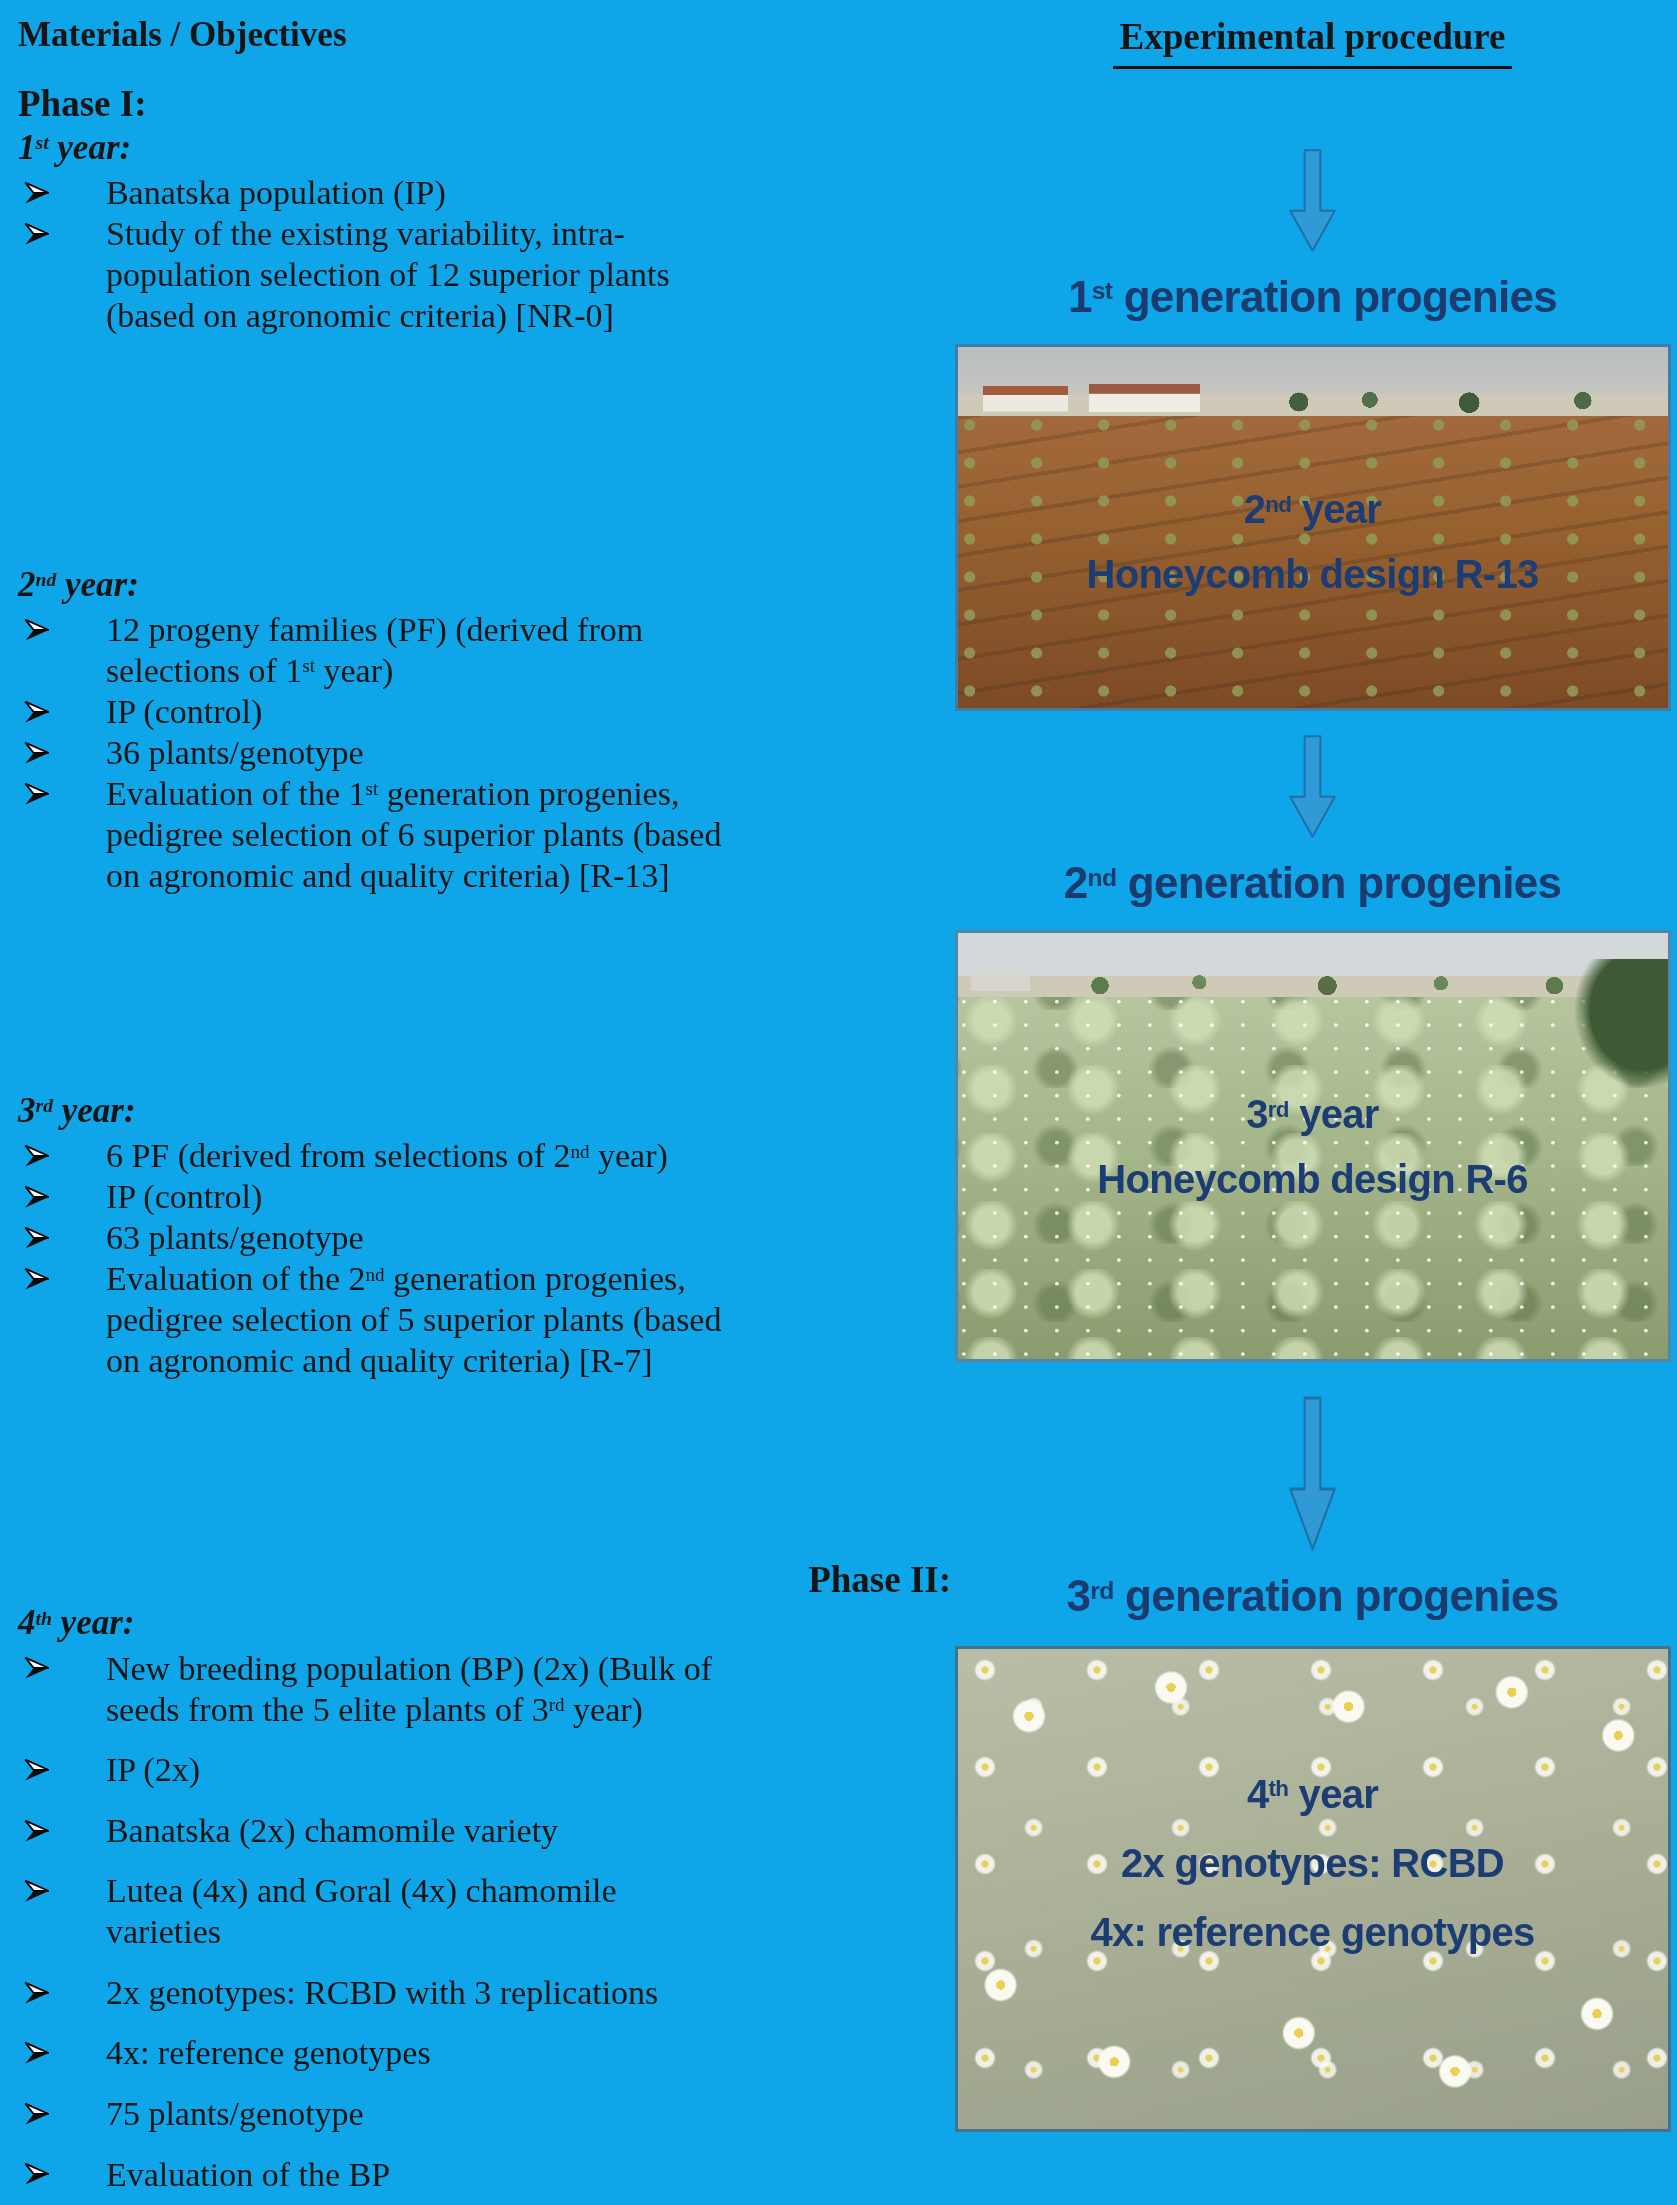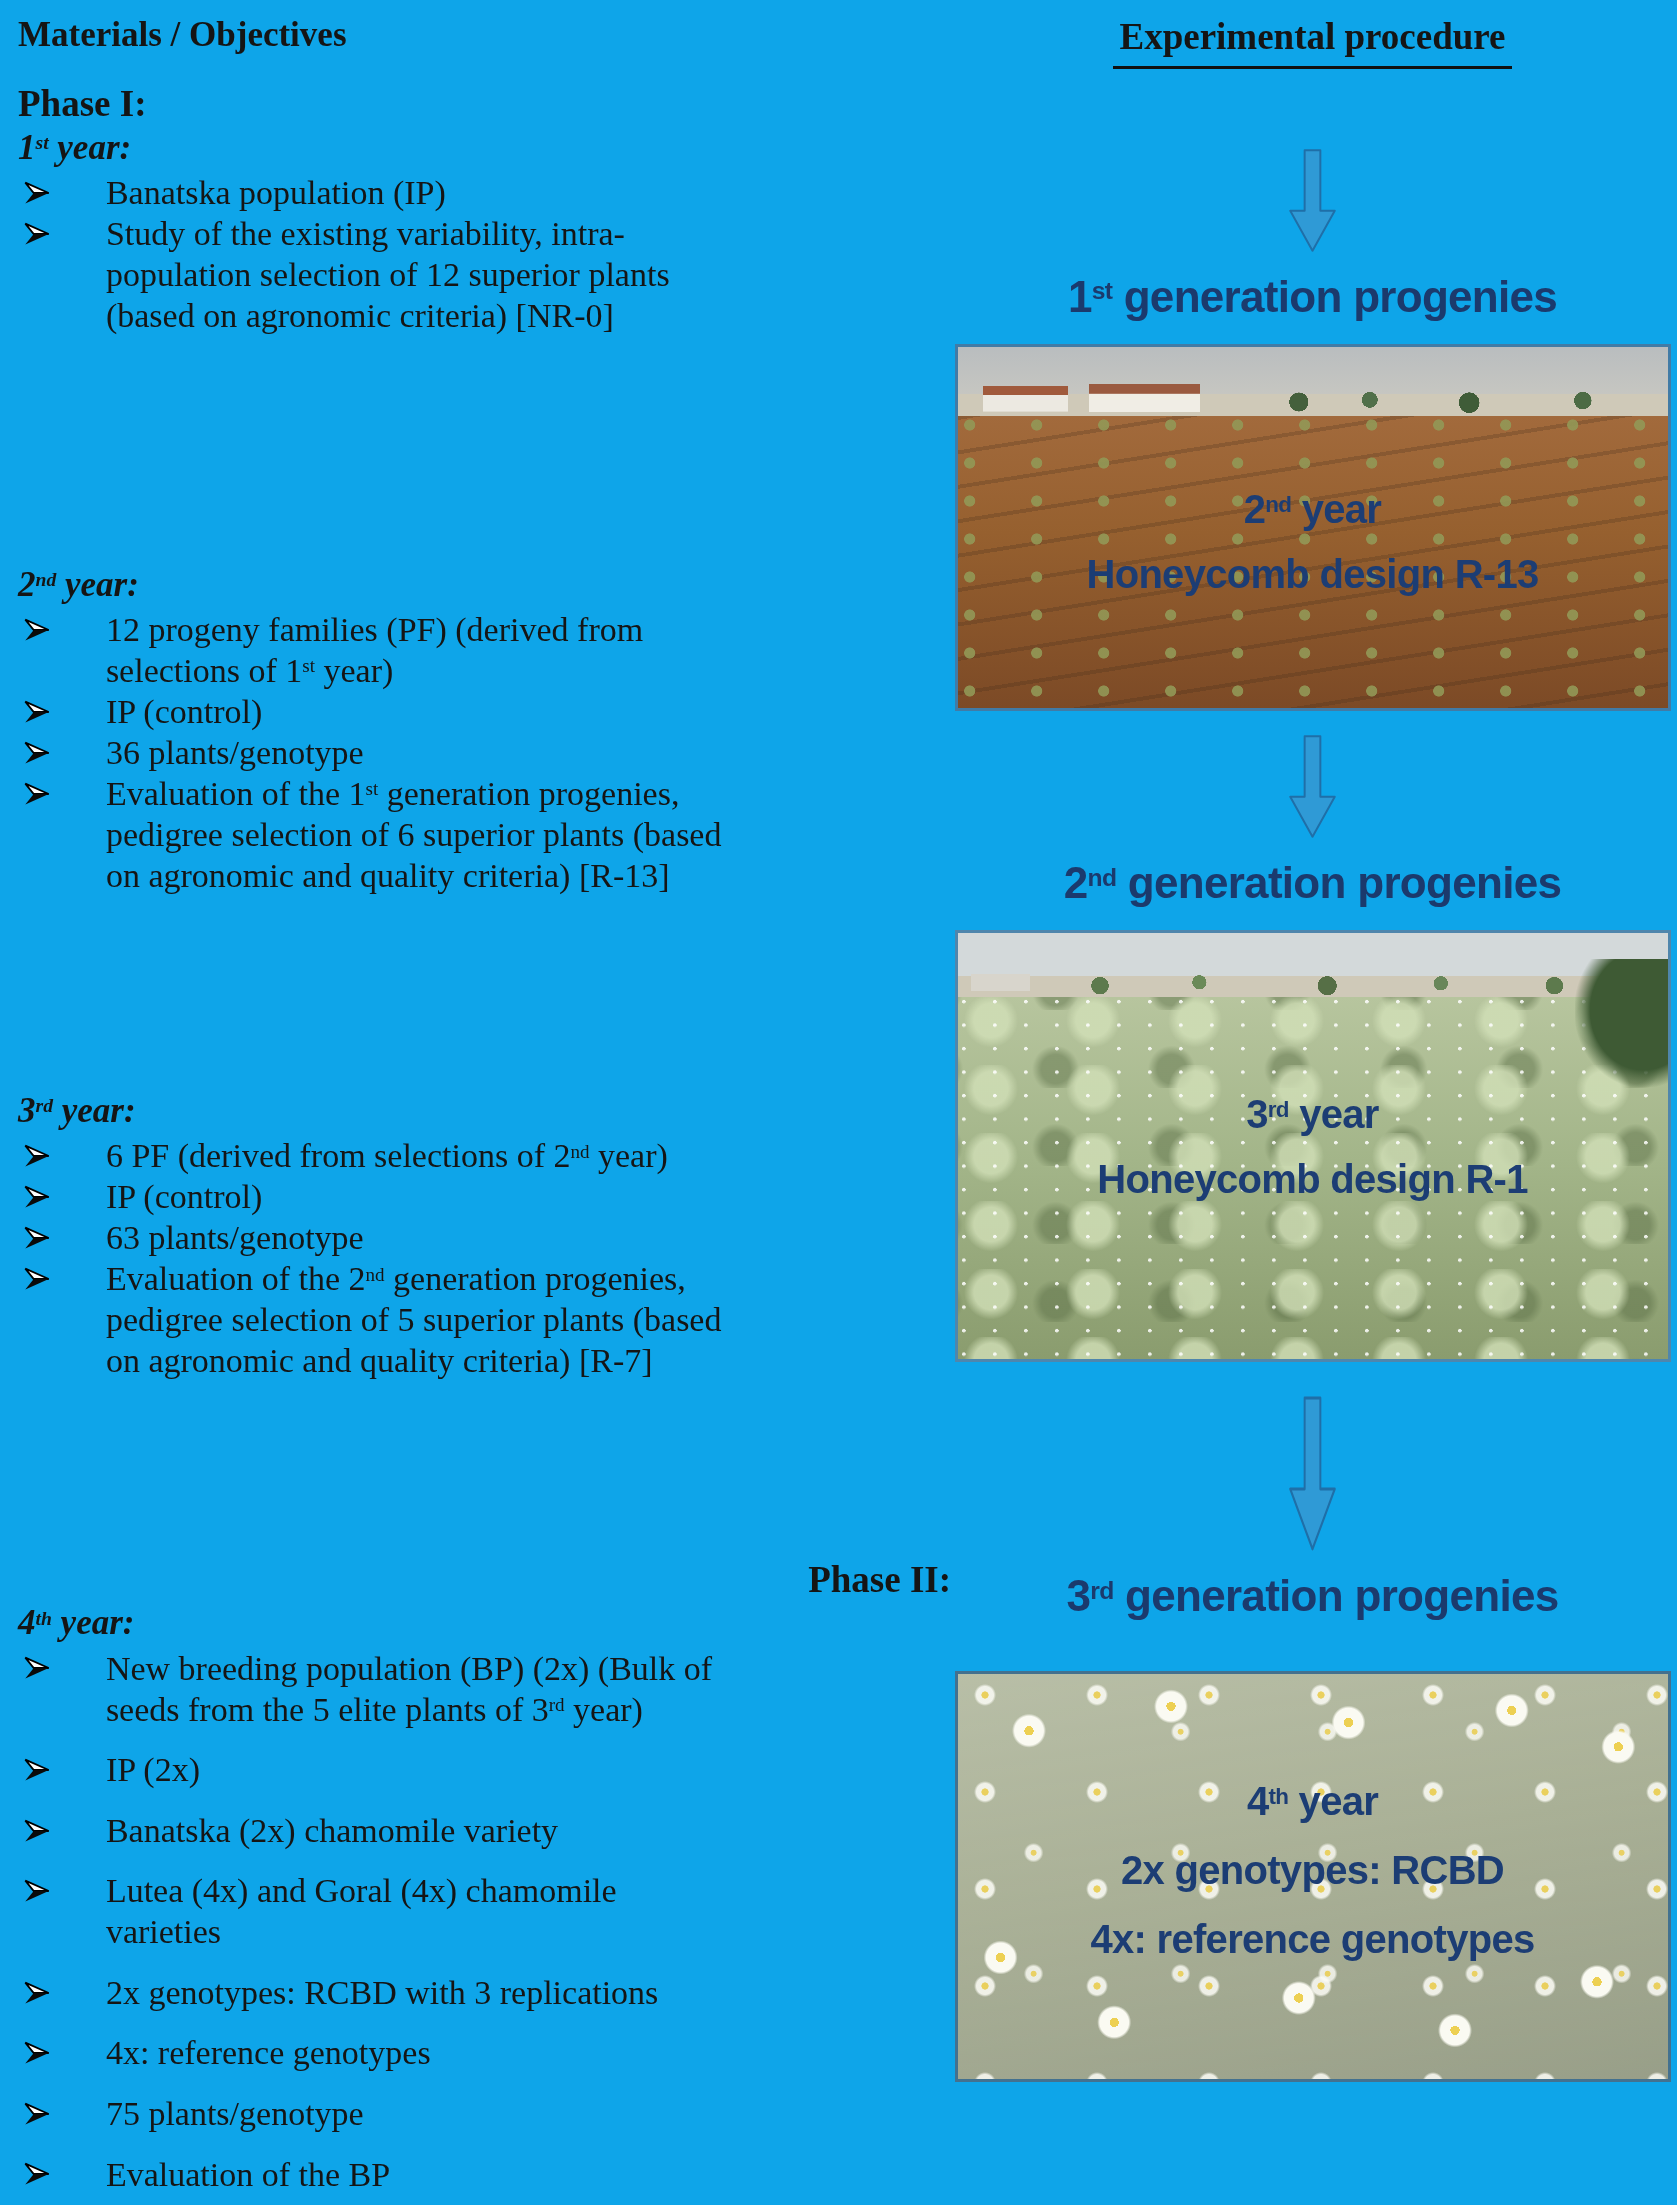--- a/index.html
+++ b/index.html
@@ -36,21 +36,21 @@
 
   .flow-arrow{width:55px;height:103px;flex:0 0 auto;}
   .flow-arrow.tall{height:155px;}
   .flow-arrow path{fill:var(--arrow-fill);stroke:var(--arrow-edge);stroke-width:3;stroke-linejoin:round;}
   .a1{margin-top:38px;} .a2{margin-top:7.8px;} .a3{margin-top:18px;}
 
   .photo{position:relative;width:716px;border:3.3px solid var(--photo-border);overflow:hidden;background:#cfc9b8;}
   .photo1{height:330px;}
   .photo2{height:367px;margin-top:3.9px;border-color:#417ba6;}
   .photo3{height:432px;margin-top:3px;border-color:#4f86ac;}
-  .photo4{height:411px;margin-top:31px;border-color:#43718f;}
+  .photo4{height:486px;margin-top:6px;border-color:#43718f;}
   .layer{position:absolute;left:0;right:0;}
 
   
   .p1-sky{top:0;height:12%;background:linear-gradient(#eae7de,#dcdcd2);}
   .p1-trees{top:5%;height:10%;background:
     radial-gradient(circle 19.6px at 6% 60%,#4d6d3c 60%,transparent 61%),
     radial-gradient(circle 17px at 16% 50%,#5a7a44 60%,transparent 61%),
     radial-gradient(circle 22px at 30% 62%,#48663a 60%,transparent 61%),
     radial-gradient(circle 15.7px at 44% 52%,#5a7a44 60%,transparent 61%),
     radial-gradient(circle 19.6px at 58% 60%,#4d6d3c 60%,transparent 61%),
@@ -355,21 +355,21 @@
 
     <div class="gen-label rich">2<sup>nd</sup> generation progenies</div>
 
     <div class="photo photo3">
       <div class="layer p3-sky"></div>
       <div class="layer p3-trees"></div>
       <div class="layer p3-field"></div>
       <div class="p3-bush"></div>
       <div class="caption">
         <div class="cl rich">3<sup>rd</sup> year</div>
-        <div class="cl rich">Honeycomb design R-1</div>
+        <div class="cl rich">Honeycomb design R-6</div>
       </div>
     </div>
 
     <svg class="flow-arrow tall a3" viewBox="0 0 84 160" preserveAspectRatio="none">
         <path d="M30 2 H54 V96 H76 L42 158 L8 96 H30 Z"></path>
       </svg>
 
     <div class="gen-label rich">3<sup>rd</sup> generation progenies</div>
 
     <div class="photo photo4">

